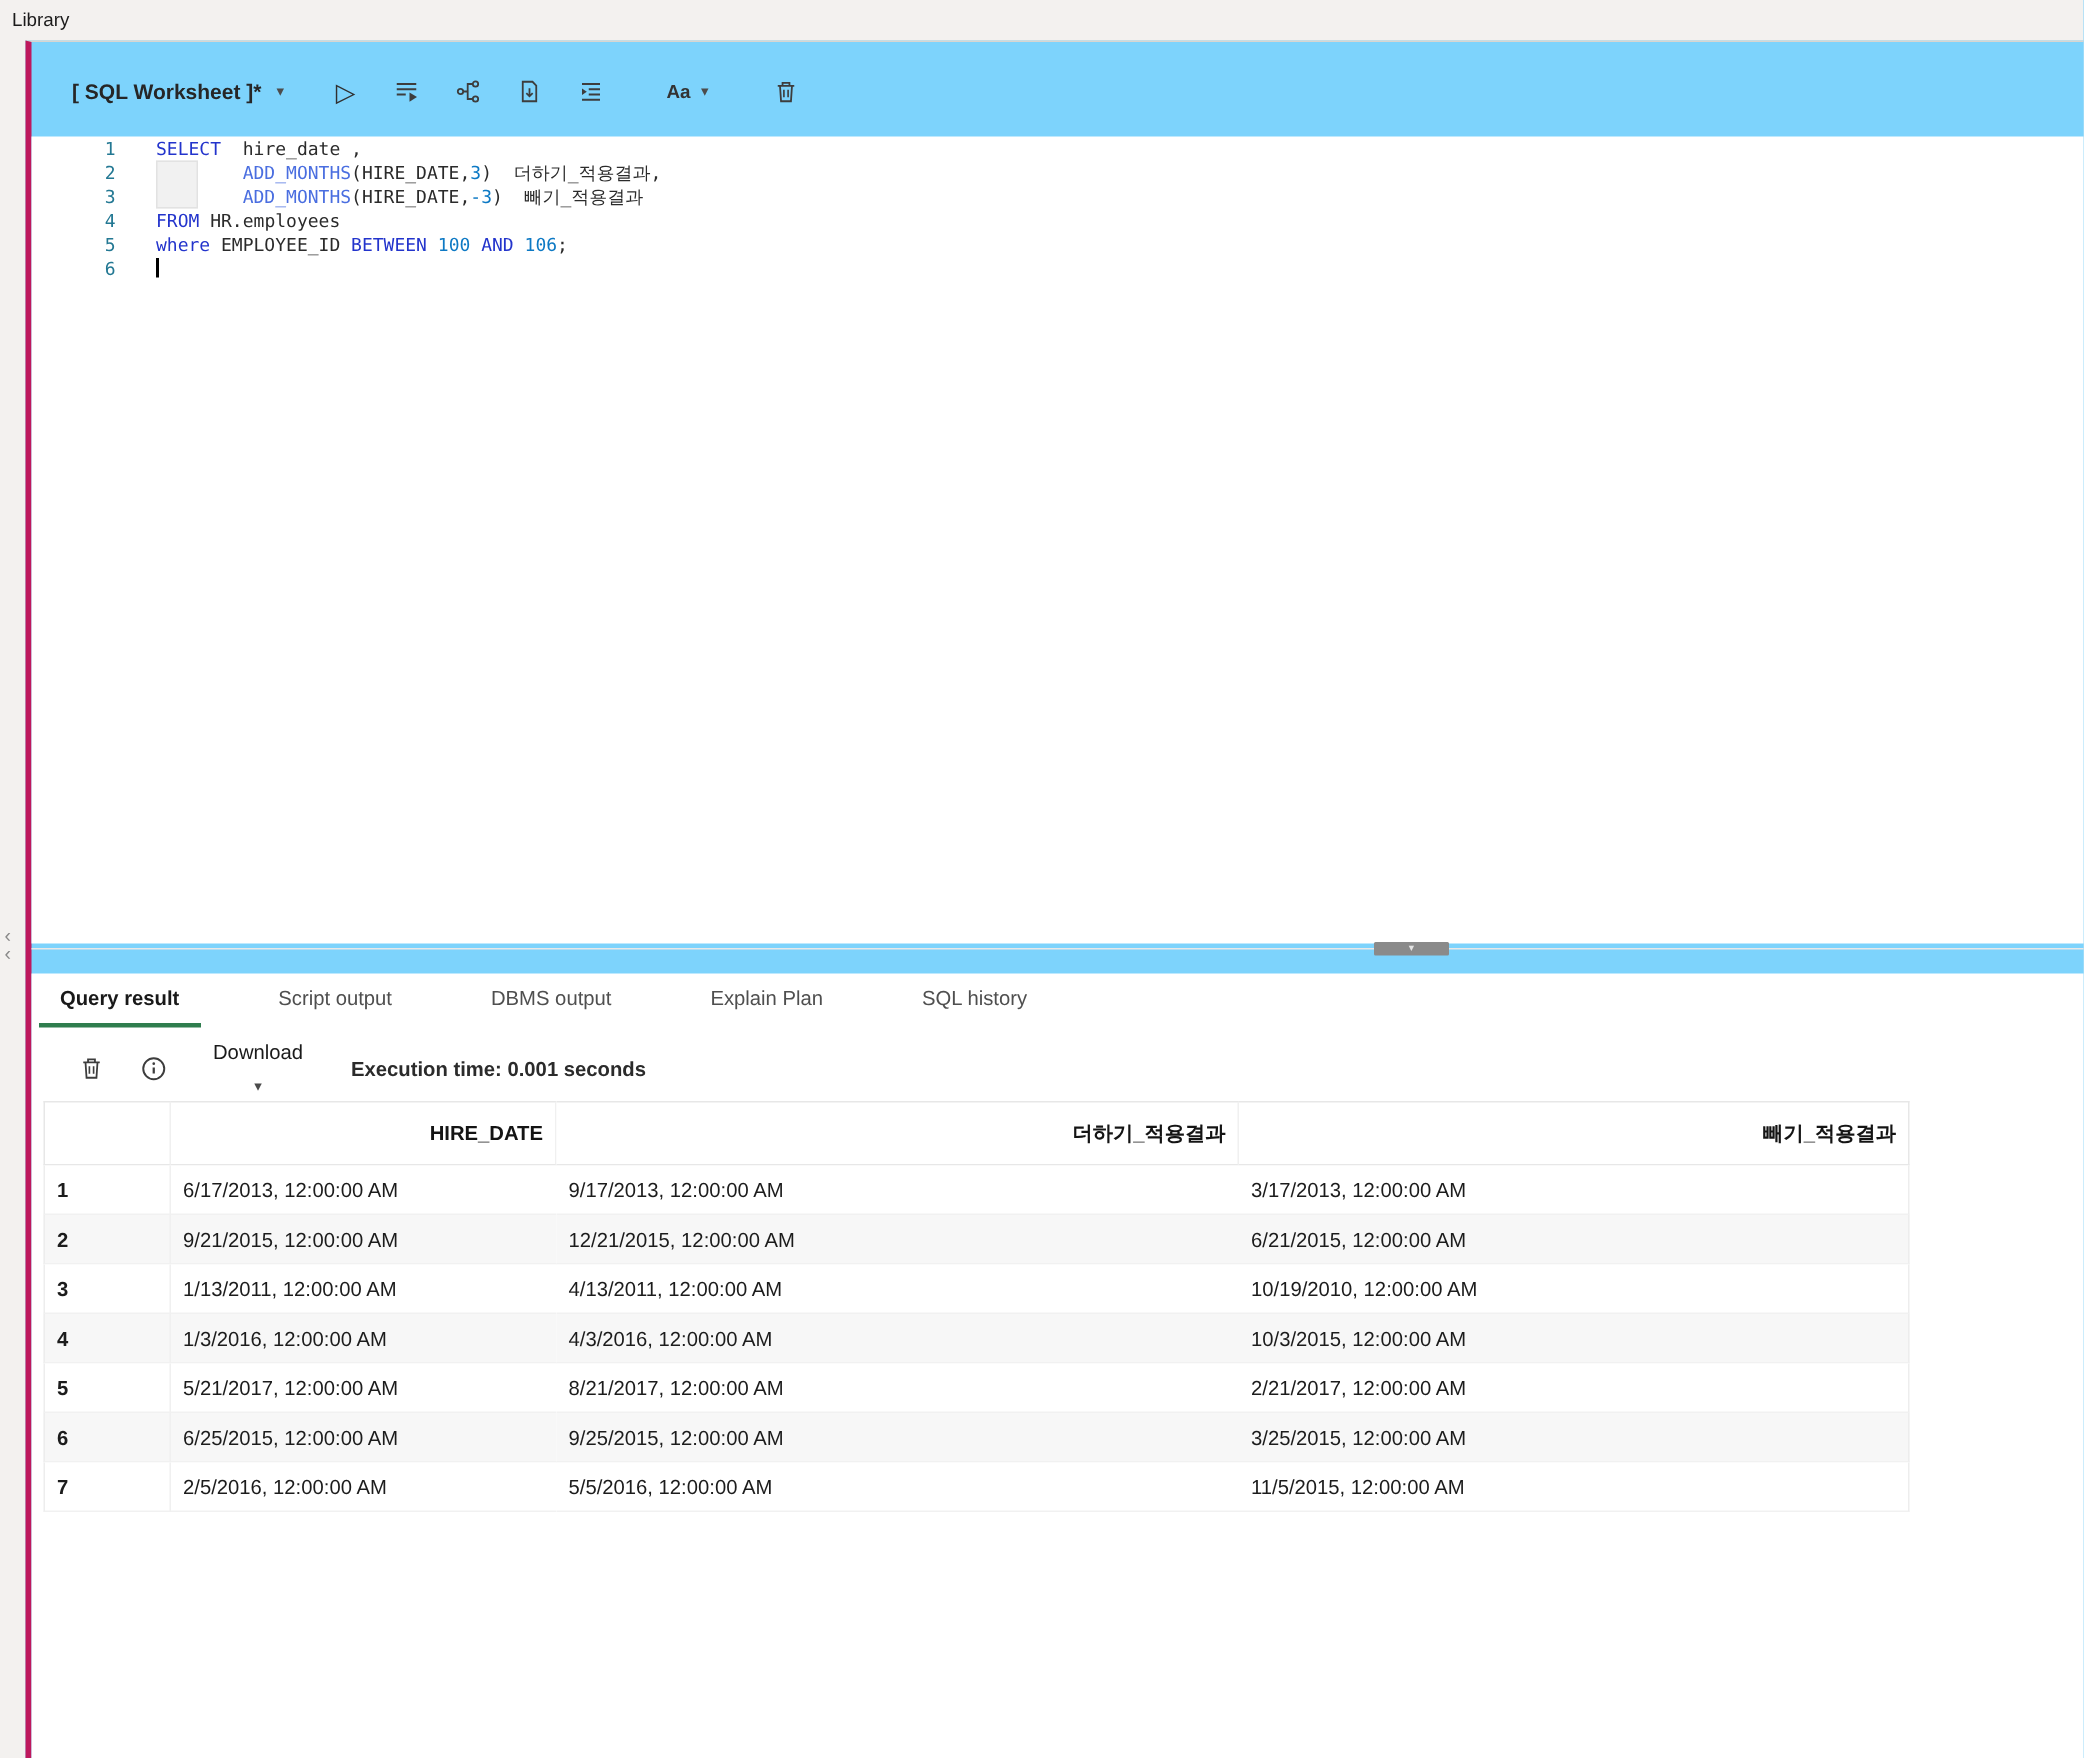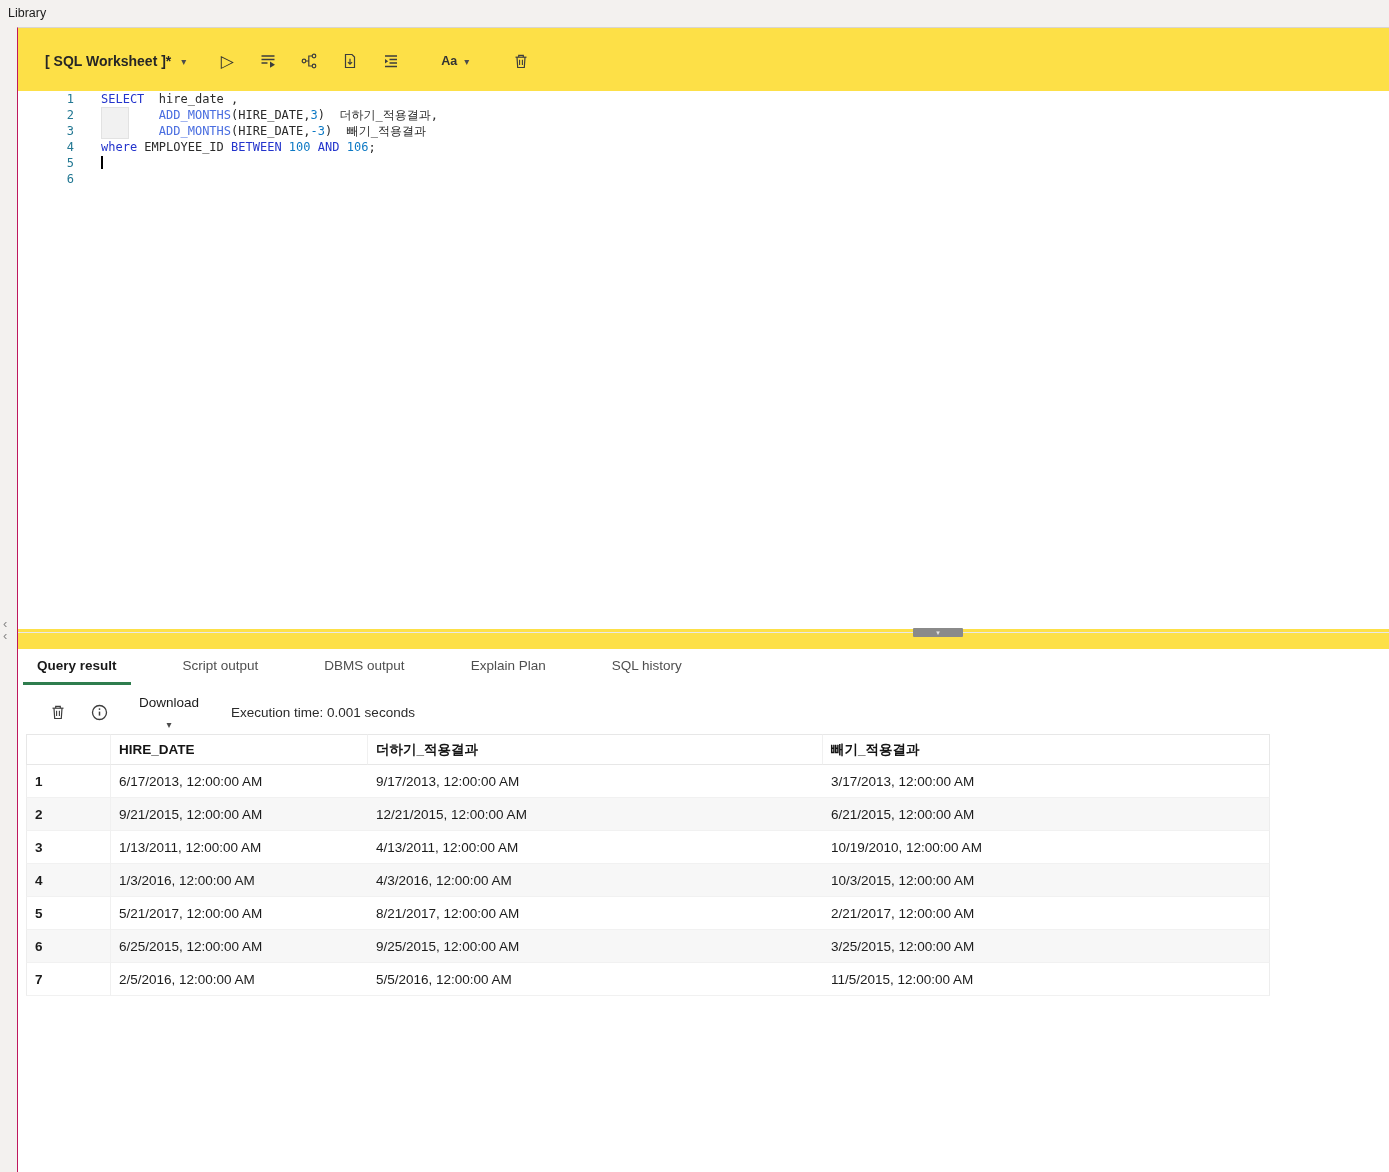--- a/index.html
+++ b/index.html
@@ -25,22 +25,22 @@
   }
   .strip-handle {
     position: absolute; left: 3px; top: 591px;
     display: flex; flex-direction: column; align-items: center;
     cursor: col-resize; color: #8a8a8a; font-size: 13px; line-height: 12px;
   }
 
   
   .main {
     position: absolute; left: 17px; top: 27px; right: 0; bottom: 0;
-    background: #fde047;
-    border-left: 1px solid #be185d;
+    background: #7dd3fc;
+    border-left: 4px solid #be185d;
     border-top: 1px solid #d8d5d1;
   }
 
   
   .ws-toolbar {
     position: absolute; top: 16px; left: 0; right: 0; height: 34px;
     display: flex; align-items: center; padding-left: 27px;
   }
   .ws-title {
     display: flex; align-items: center; gap: 10px;
@@ -119,30 +119,30 @@
   .res-toolbar {
     position: absolute; top: 48px; left: 0; right: 0; height: 30px;
     display: flex; align-items: center; padding-left: 25px;
   }
   .res-toolbar .tbtn { margin-right: 11px; width: 30px; }
   .dl-menu {
     display: flex; align-items: center; gap: 9px; margin-left: 14px;
     margin-right: 32px; cursor: pointer; flex-direction: column;
   }
   .dl-label { font-size: 13.5px; color: #1a1a1a; font-weight: 500; }
-  .exec-time { font-size: 13.5px; color: #2b2b2b; }
+  .exec-time { font-size: 13.5px; color: #2b2b2b; font-weight: bold; }
 
   
   .grid-wrap { position: absolute; top: 85px; left: 8px; }
   table.grid {
     border-collapse: separate; border-spacing: 0; table-layout: fixed;
     width: 1244px; font-size: 13.5px;
   }
   table.grid th {
-    height: 31px; text-align: left; font-weight: 700; color: #141414;
+    height: 43px; text-align: right; font-weight: 700; color: #141414;
     padding: 0 8px; background: #fff;
     border-top: 1px solid #e7e7e7; border-bottom: 1px solid #e7e7e7;
     border-right: 1px solid #f0f0f0; cursor: pointer;
     overflow: hidden; white-space: nowrap;
   }
   table.grid th:first-child { border-left: 1px solid #e7e7e7; }
   table.grid th:last-child  { border-right: 1px solid #e7e7e7; }
   table.grid td {
     height: 33px; padding: 0 8px; color: #1c1c1c;
     border-bottom: 1px solid #f1f1f1; cursor: default;
@@ -241,20 +241,21 @@
         <div class="ln">2</div>
         <div class="ln">3</div>
         <div class="ln">4</div>
         <div class="ln">5</div>
         <div class="ln">6</div>
       </div>
     <div class="code">
         <div class="code-line"><span class="tok-kw">SELECT</span><span class="tok-p">  hire_date ,</span></div>
         <div class="code-line"><span class="tok-p">        </span><span class="tok-fn">ADD_MONTHS</span><span class="tok-p">(HIRE_DATE,</span><span class="tok-num">3</span><span class="tok-p">)  더하기_적용결과,</span></div>
         <div class="code-line"><span class="tok-p">        </span><span class="tok-fn">ADD_MONTHS</span><span class="tok-p">(HIRE_DATE,</span><span class="tok-num">-3</span><span class="tok-p">)  빼기_적용결과</span></div>
+        <div class="code-line"><span class="tok-kw">FROM</span><span class="tok-p"> HR.employees</span></div>
         <div class="code-line"><span class="tok-kw">where</span><span class="tok-p"> EMPLOYEE_ID </span><span class="tok-kw">BETWEEN</span><span class="tok-p"> </span><span class="tok-num">100</span><span class="tok-p"> </span><span class="tok-kw">AND</span><span class="tok-p"> </span><span class="tok-num">106</span><span class="tok-p">;</span></div>
         <div class="code-line"><span class="caret-bar"></span></div>
       </div>
   </div>
 
   <div class="hsplit-line"></div>
   <div class="hsplit-handle">
     <span>▾</span>
   </div>
 

